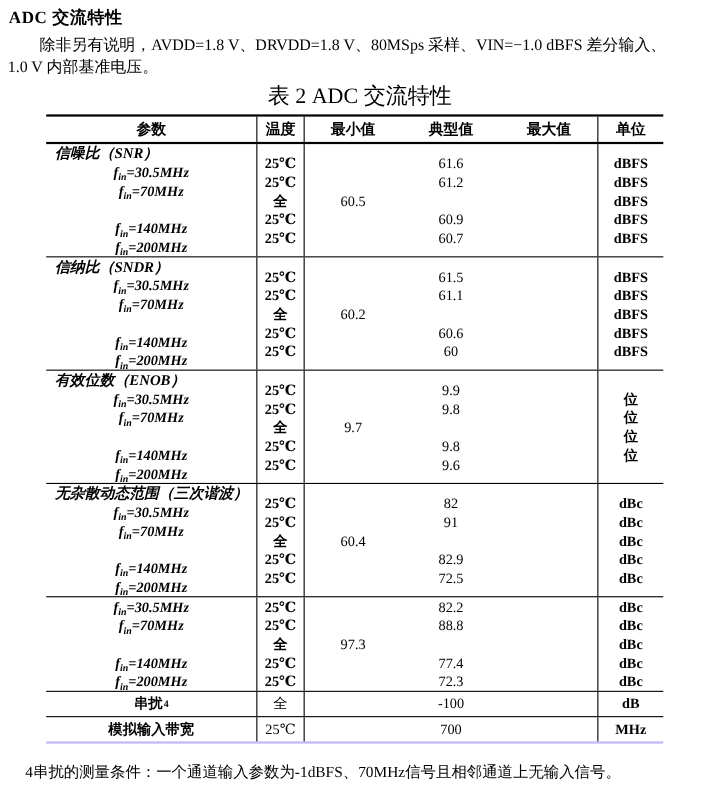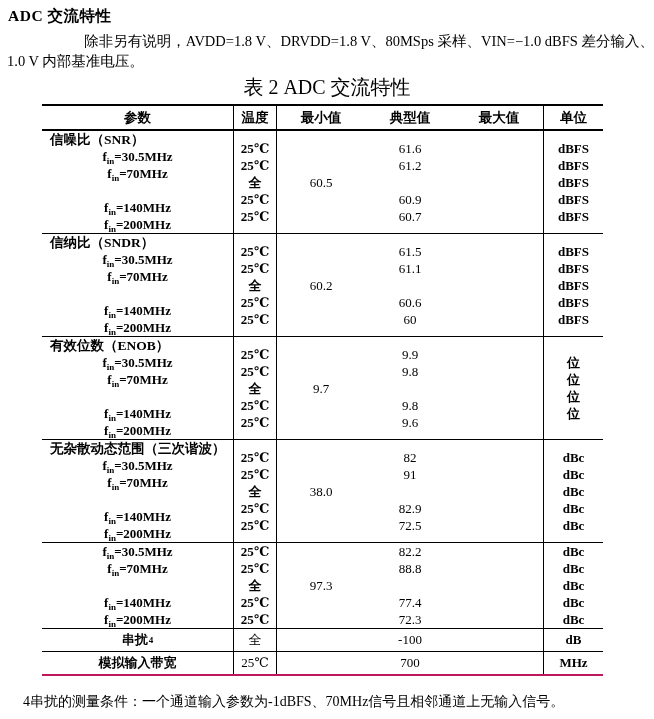--- a/index.html
+++ b/index.html
@@ -9,49 +9,49 @@
     color:#000;
     -webkit-font-smoothing:antialiased;
   }
   .doc{position:relative;width:654px;height:719px;overflow:hidden;}
 
   .heading{
     font-size:15.5px;font-weight:bold;
     margin:6px 0 4px 8px;letter-spacing:.5px;
   }
   .intro{font-size:14.5px;line-height:20px;}
-  .intro.l1{margin-left:36px;text-align:right;}
+  .intro.l1{margin-left:36px;}
   .intro.l2{margin-left:7px;}
   .caption{font-size:20px;text-align:center;margin:3px 0 3px 0;}
 
   
   .actable{
     margin-left:42px;width:561px;
     border-top:2px solid #000;
-    border-bottom:2px solid #be185d;
+    border-bottom:2px solid #c4b5fd;
     font-size:13px;
   }
   .trow{
     display:grid;
     grid-template-columns:191px 44px 88px 90px 88px 60px;
   }
   .hrow{
     border-bottom:2px solid #000;
     font-weight:bold;font-size:13.5px;
   }
   .hrow .cell{
     height:23px;display:flex;align-items:center;justify-content:center;
   }
   
   .c-temp{border-left:1px solid #000;border-right:1px solid #000;}
   .c-unit{border-left:1px solid #000;}
 
   .group{border-bottom:1.5px solid #000;}
   .pstack{padding:0;}
-  .pstack .ln{height:17px;line-height:17px;white-space:nowrap;}
+  .pstack .ln{height:17px;line-height:17px;white-space:nowrap;font-style:italic;}
   .pstack .glabel{padding-left:8px;font-weight:bold;font-size:13.5px;}
   .pstack .fln{text-align:center;font-weight:bold;}
   .fln sub{font-size:9px;vertical-align:-3px;}
   .vstack{
     display:flex;flex-direction:column;justify-content:center;align-items:center;
     height:100%;
   }
   .vstack .ln{height:17px;line-height:17px;}
   .b{font-weight:bold;}
 
@@ -229,21 +229,21 @@
         <div class="vstack c-temp">
           <div class="ln b">25℃</div>
           <div class="ln b">25℃</div>
           <div class="ln b">全</div>
           <div class="ln b">25℃</div>
           <div class="ln b">25℃</div>
         </div>
         <div class="vstack">
           <div class="ln">&nbsp;</div>
           <div class="ln">&nbsp;</div>
-          <div class="ln">38.0</div>
+          <div class="ln">60.4</div>
           <div class="ln">&nbsp;</div>
           <div class="ln">&nbsp;</div>
         </div>
         <div class="vstack">
           <div class="ln">82</div>
           <div class="ln">91</div>
           <div class="ln">&nbsp;</div>
           <div class="ln">82.9</div>
           <div class="ln">72.5</div>
         </div>

